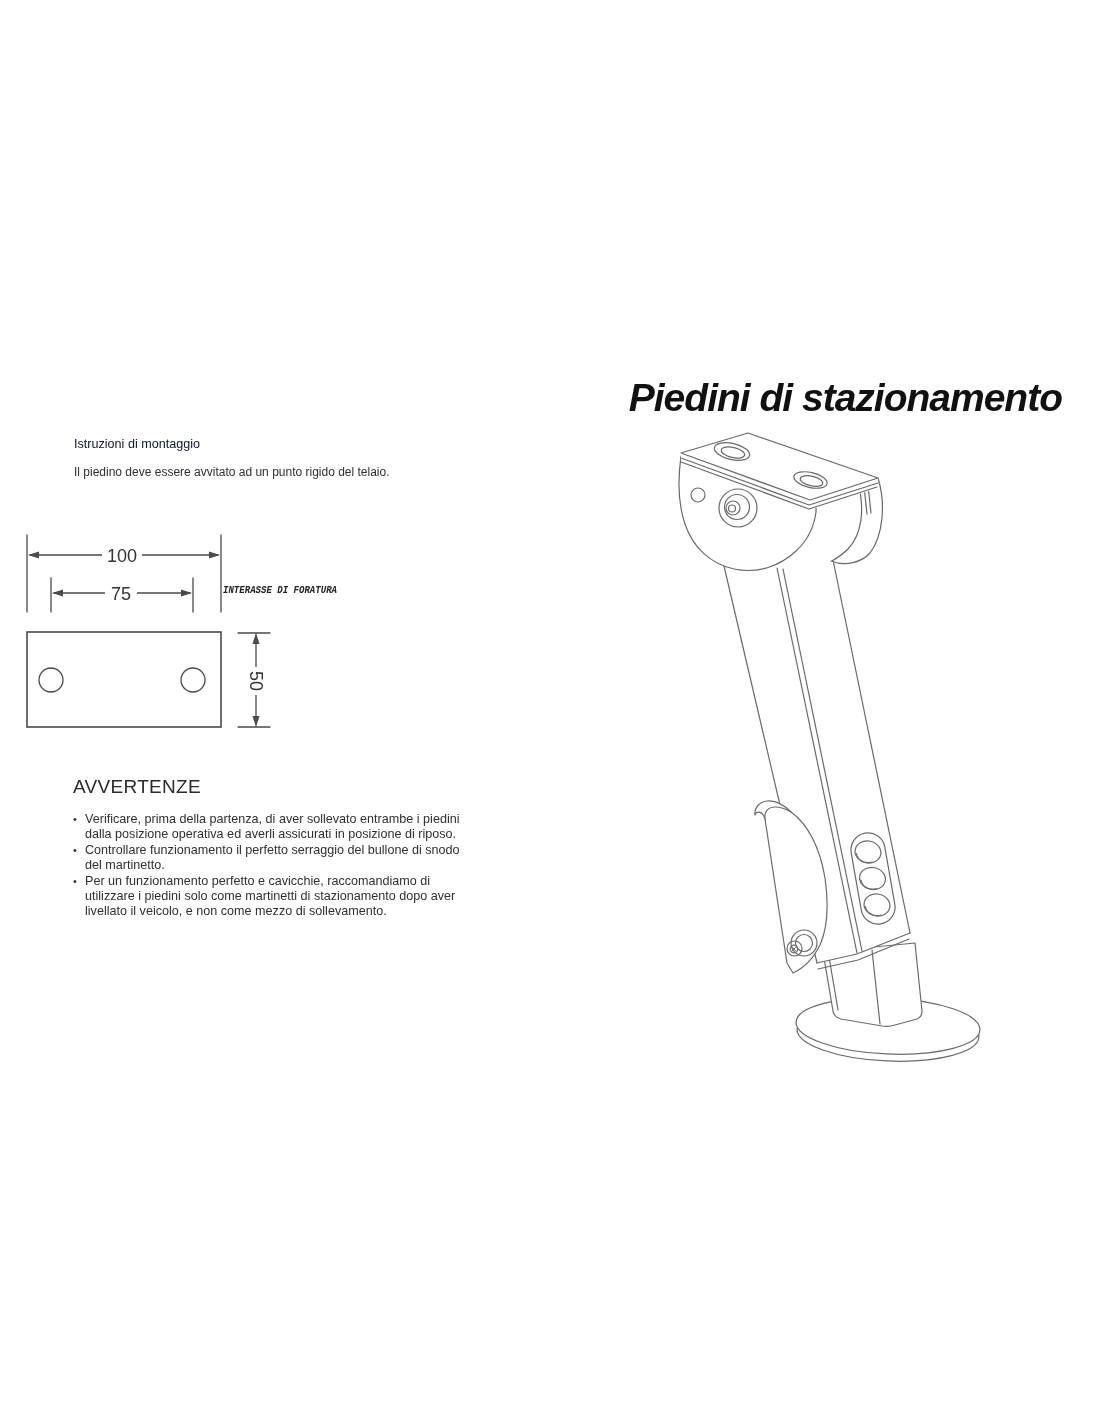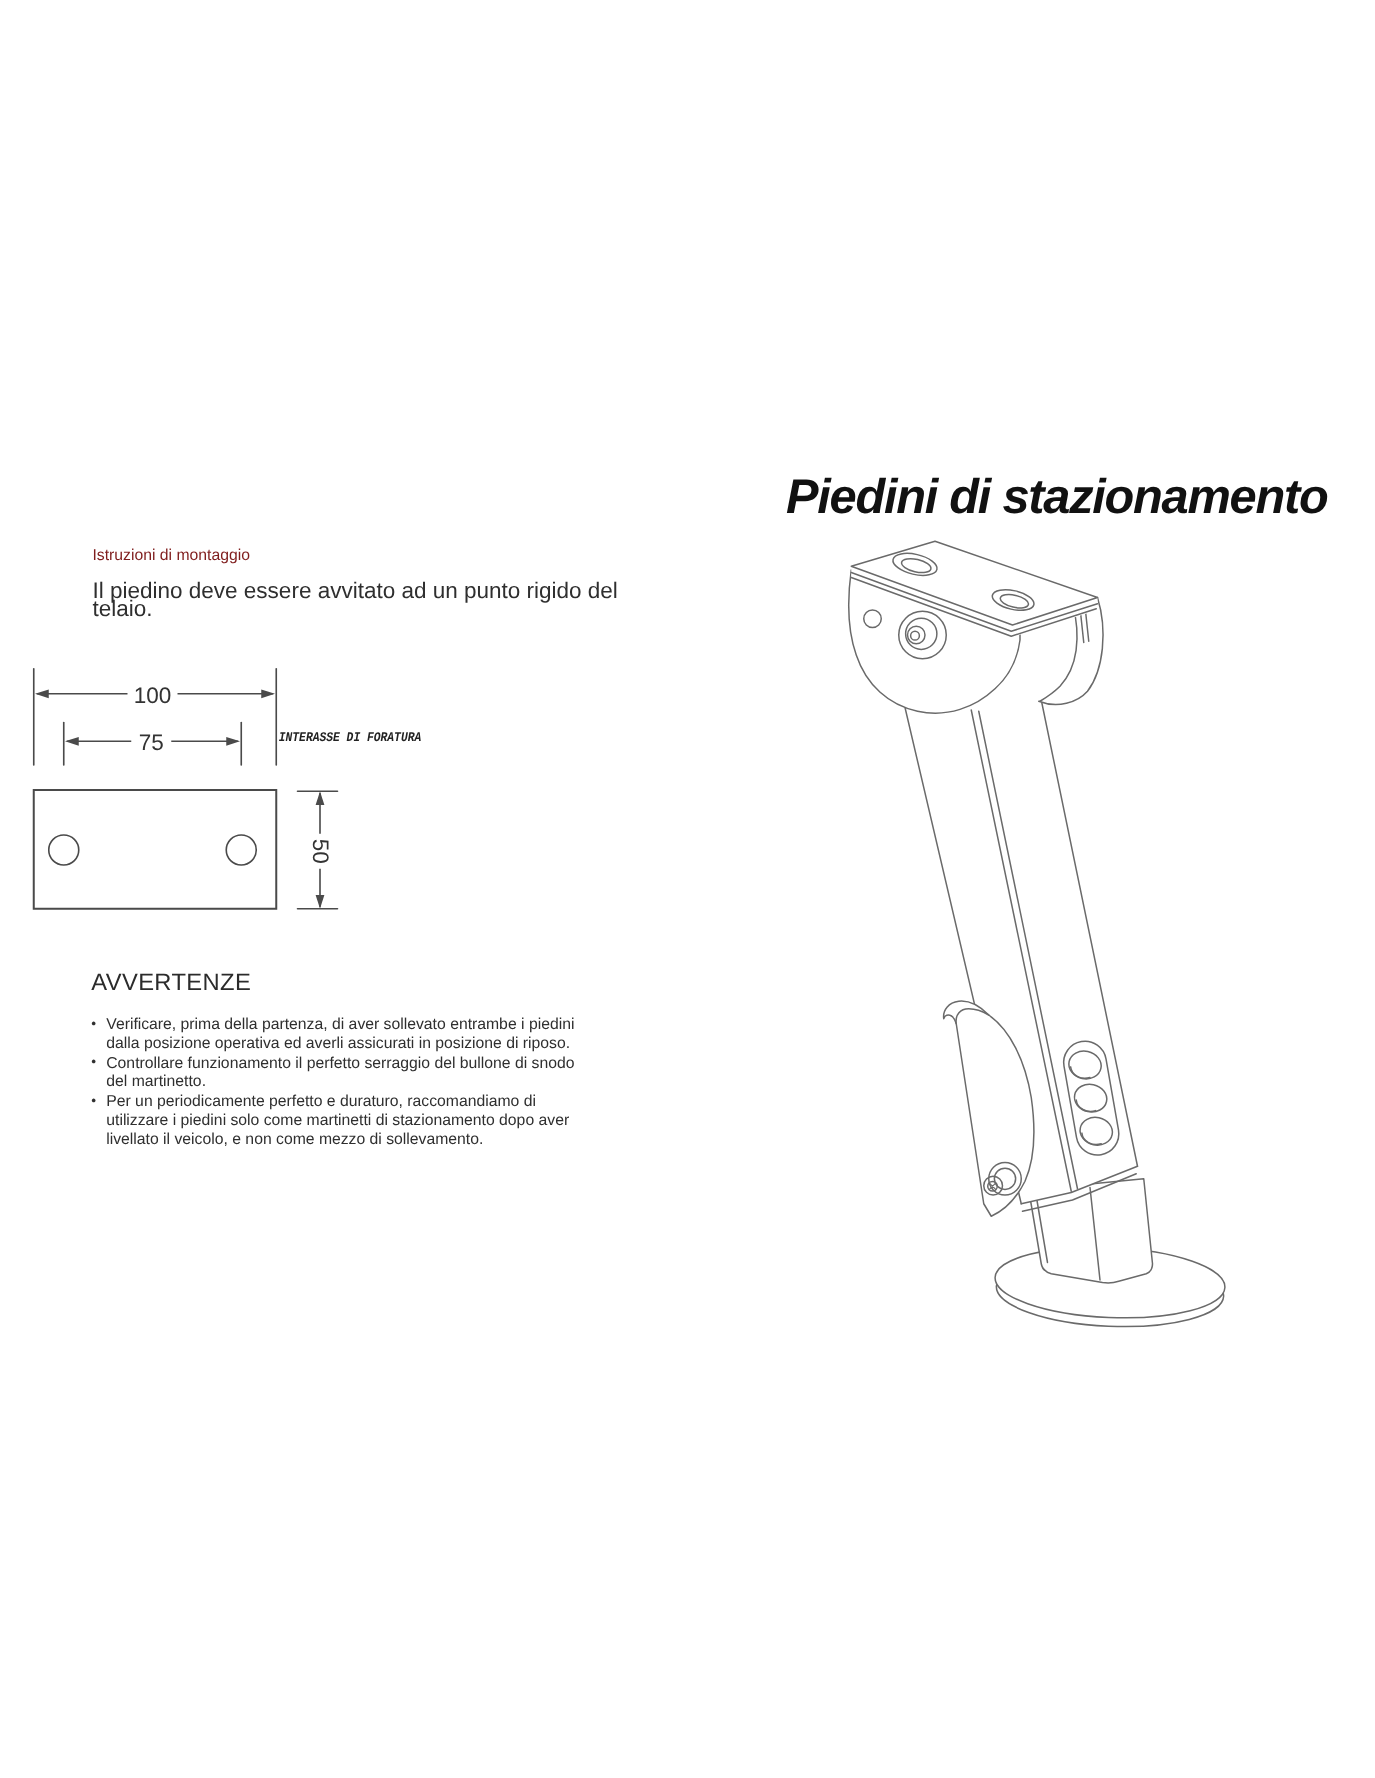--- a/index.html
+++ b/index.html
@@ -15,22 +15,22 @@
     position:absolute;
     top:376px; right:38px;
     font-size:39px;
     font-weight:bold;
     font-style:italic;
     letter-spacing:-1px;
     color:#111;
     white-space:nowrap;
   }
   .instructions{position:absolute;left:74px;top:437px;width:430px;}
-  .instructions .heading{font-size:12.6px;color:#7f1d1d;}
-  .instructions .para{margin-top:14px;font-size:18px;line-height:15.4px;}
+  .instructions .heading{font-size:12.6px;color:#0f172a;}
+  .instructions .para{margin-top:14px;font-size:12px;line-height:15.4px;}
   .warnings{position:absolute;left:73px;top:776px;width:440px;}
   .warnings .heading{font-size:19px;letter-spacing:0.3px;color:#2b2b2b;}
   .warnings .bullets{margin-top:14px;font-size:12.6px;line-height:15.4px;}
   .bullet-item{position:relative;padding-left:12px;}
   .bullet-item .marker{position:absolute;left:0;top:0;font-size:11px;line-height:15.4px;}
   .dim-svg{position:absolute;left:18px;top:530px;}
   .fig-svg{position:absolute;left:612px;top:420px;}
   .dim-label{
     font-family:"Liberation Mono","DejaVu Sans Mono",monospace;
     font-style:italic;font-weight:bold;
@@ -103,21 +103,21 @@
       <div class="bullet-item">
         <span class="marker">•</span>
         <div>
           <div>Controllare funzionamento il perfetto serraggio del bullone di snodo</div>
           <div>del martinetto.</div>
         </div>
       </div>
       <div class="bullet-item">
         <span class="marker">•</span>
         <div>
-          <div>Per un periodicamente perfetto e duraturo, raccomandiamo di</div>
+          <div>Per un funzionamento perfetto e cavicchie, raccomandiamo di</div>
           <div>utilizzare i piedini solo come martinetti di stazionamento dopo aver</div>
           <div>livellato il veicolo, e non come mezzo di sollevamento.</div>
         </div>
       </div>
     </div>
   </div>
 
   <svg class="fig-svg" width="430" height="660" viewBox="0 0 430 660">
     <g stroke="#6a6a6a" stroke-width="1.2" fill="none" stroke-linejoin="round" stroke-linecap="round">
 

